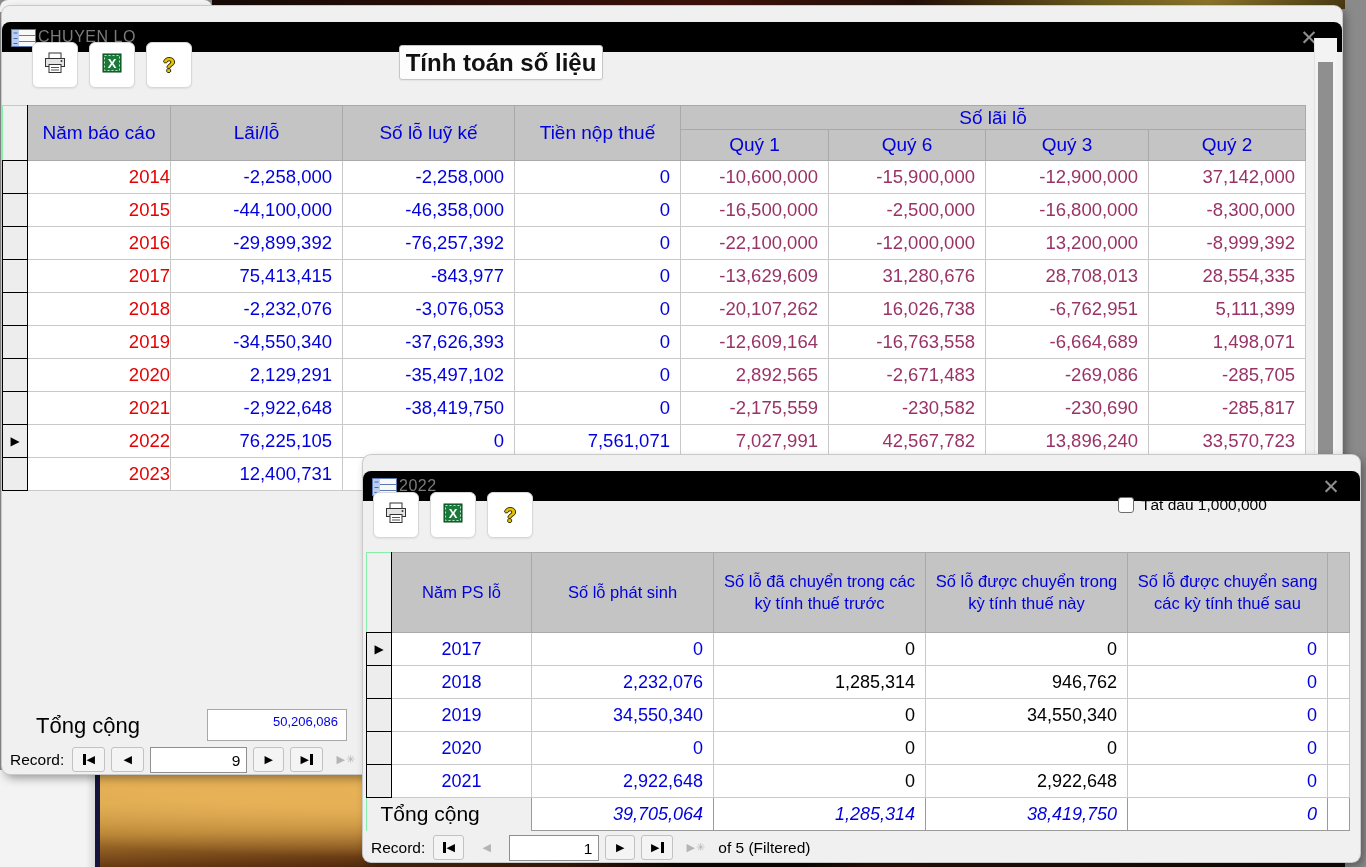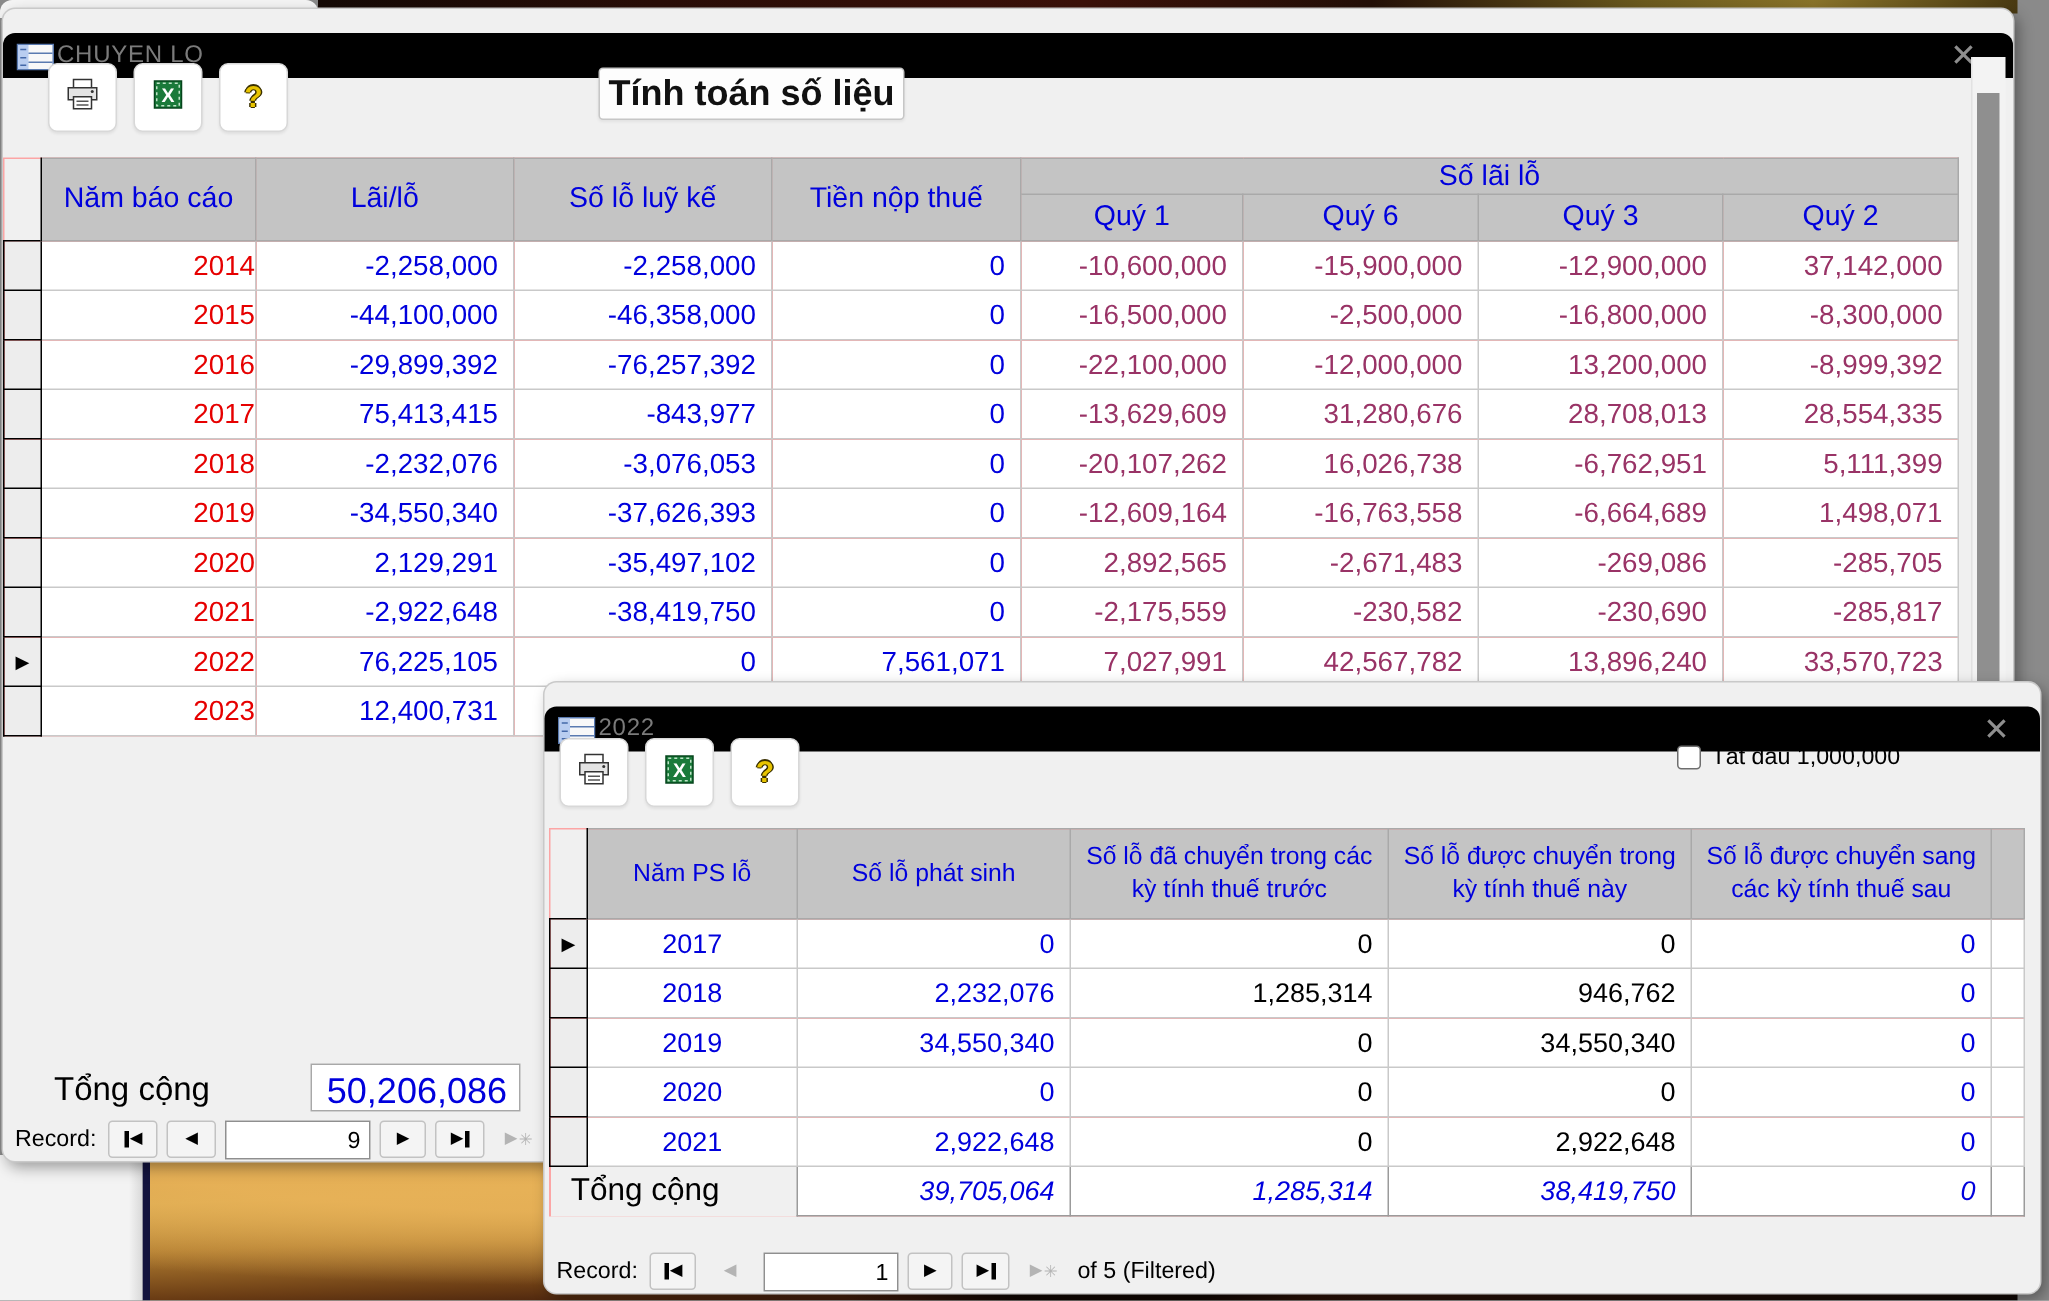--- a/index.html
+++ b/index.html
@@ -33,21 +33,21 @@
   .toolbtn { position:absolute; width:46px; height:46px; background:#fff; border:1px solid #d8d8d8;
     border-radius:6px; box-shadow:0 1px 2px rgba(0,0,0,0.07); display:flex; align-items:center; justify-content:center; }
   .helpglyph { font-size:20px; font-weight:bold; color:#e8c400;
     text-shadow:-1px 0 #3a3000,1px 0 #3a3000,0 -1px #3a3000,0 1px #3a3000; }
 
   .calcbtn { position:absolute; background:#fdfdfd; border:1px solid #c6c6c6; border-radius:3px;
     font-size:24px; font-weight:bold; color:#111; text-align:center;
     box-shadow:0 1px 2px rgba(0,0,0,0.06); }
 
   
-  table.dsh { position:absolute; border-collapse:collapse; table-layout:fixed; background:#fca5a5; }
+  table.dsh { position:absolute; border-collapse:collapse; table-layout:fixed; background:#86efac; }
   .dsh th { background:#c4c4c4; color:#0000dd; font-weight:normal; text-align:center;
     border:1px solid #a9a9a9; }
   .dsh td { border:1px solid #c9c9c9; background:#fff; white-space:nowrap; overflow:hidden; }
   .dsh td.sel { background:#ededed; border:1px solid #000; text-align:center; font-size:12px; color:#000; }
   th.selhead { background:#f0f0f0; border:none; border-right:1px solid #000; }
   .main-t th { font-size:19px; }
   .main-t td { font-size:18.5px; height:33px; }
   .main-t td.year { color:#e60000; text-align:right; }
   .main-t td.val  { color:#0000dd; text-align:right; padding-right:10px; }
   .main-t td.q    { color:#993366; text-align:right; padding-right:10px; }
@@ -57,21 +57,21 @@
   .child-t td.blu  { color:#0000dd; text-align:right; padding-right:10px; }
   .child-t td.blk  { color:#000; text-align:right; padding-right:10px; }
   .child-t tr.totalrow td { border-top:1px solid #000; }
   .child-t tr.totalrow td.tlabel { background:#f0f0f0; border-left:none; border-bottom:none; border-right:none;
     color:#000; font-size:21px; text-align:left; padding-left:14px; }
   .child-t tr.totalrow td.tval { border:1px solid #9b9b9b; border-top:1px solid #000; color:#0000dd;font-style:italic; }
 
   
   .grand-label { position:absolute; font-size:22px; color:#000; }
   .grand-box { position:absolute; background:#fff; border:1px solid #a8a8a8; color:#0000dd;
-    font-size:24px; text-align:right; padding:4px 8px 0 0; }
+    font-size:13px; text-align:right; padding:4px 8px 0 0; }
   .recnav { position:absolute; display:flex; align-items:center; font-size:15.5px; color:#000; }
   .recnav .rlabel { margin-right:8px; }
   .navbtn { width:33px; height:25px; background:#f4f4f4; border:1px solid #c2c2c2; border-radius:3px;
     display:flex; align-items:center; justify-content:center; gap:1px; margin-right:6px; color:#000; }
   .navbtn.flat { border:none; background:transparent; }
   .navbtn.gray { color:#b4b4b4; }
   .tri { font-size:11px; line-height:1; }
   .navbar { width:3px; height:11px; background:currentColor; display:inline-block; }
   .star { font-size:11px; }
   .navbox { height:26px; background:#fff; border:1px solid #8f8f8f; font-size:15.5px; text-align:right;
@@ -356,21 +356,21 @@
       <colgroup>
           <col style="width:25px">
           <col style="width:140px">
           <col style="width:182px">
           <col style="width:212px">
           <col style="width:202px">
           <col style="width:200px">
           <col style="width:22px">
         </colgroup>
       <thead>
-        <tr style="height:60px;">
+        <tr style="height:80px;">
           <th class="selhead"></th>
           <th>Năm PS lỗ</th>
           <th>Số lỗ phát sinh</th>
           <th>Số lỗ đã chuyển trong các kỳ tính thuế trước</th>
           <th>Số lỗ được chuyển trong kỳ tính thuế này</th>
           <th>Số lỗ được chuyển sang các kỳ tính thuế sau</th>
           <th></th>
         </tr>
       </thead>
       <tbody>

